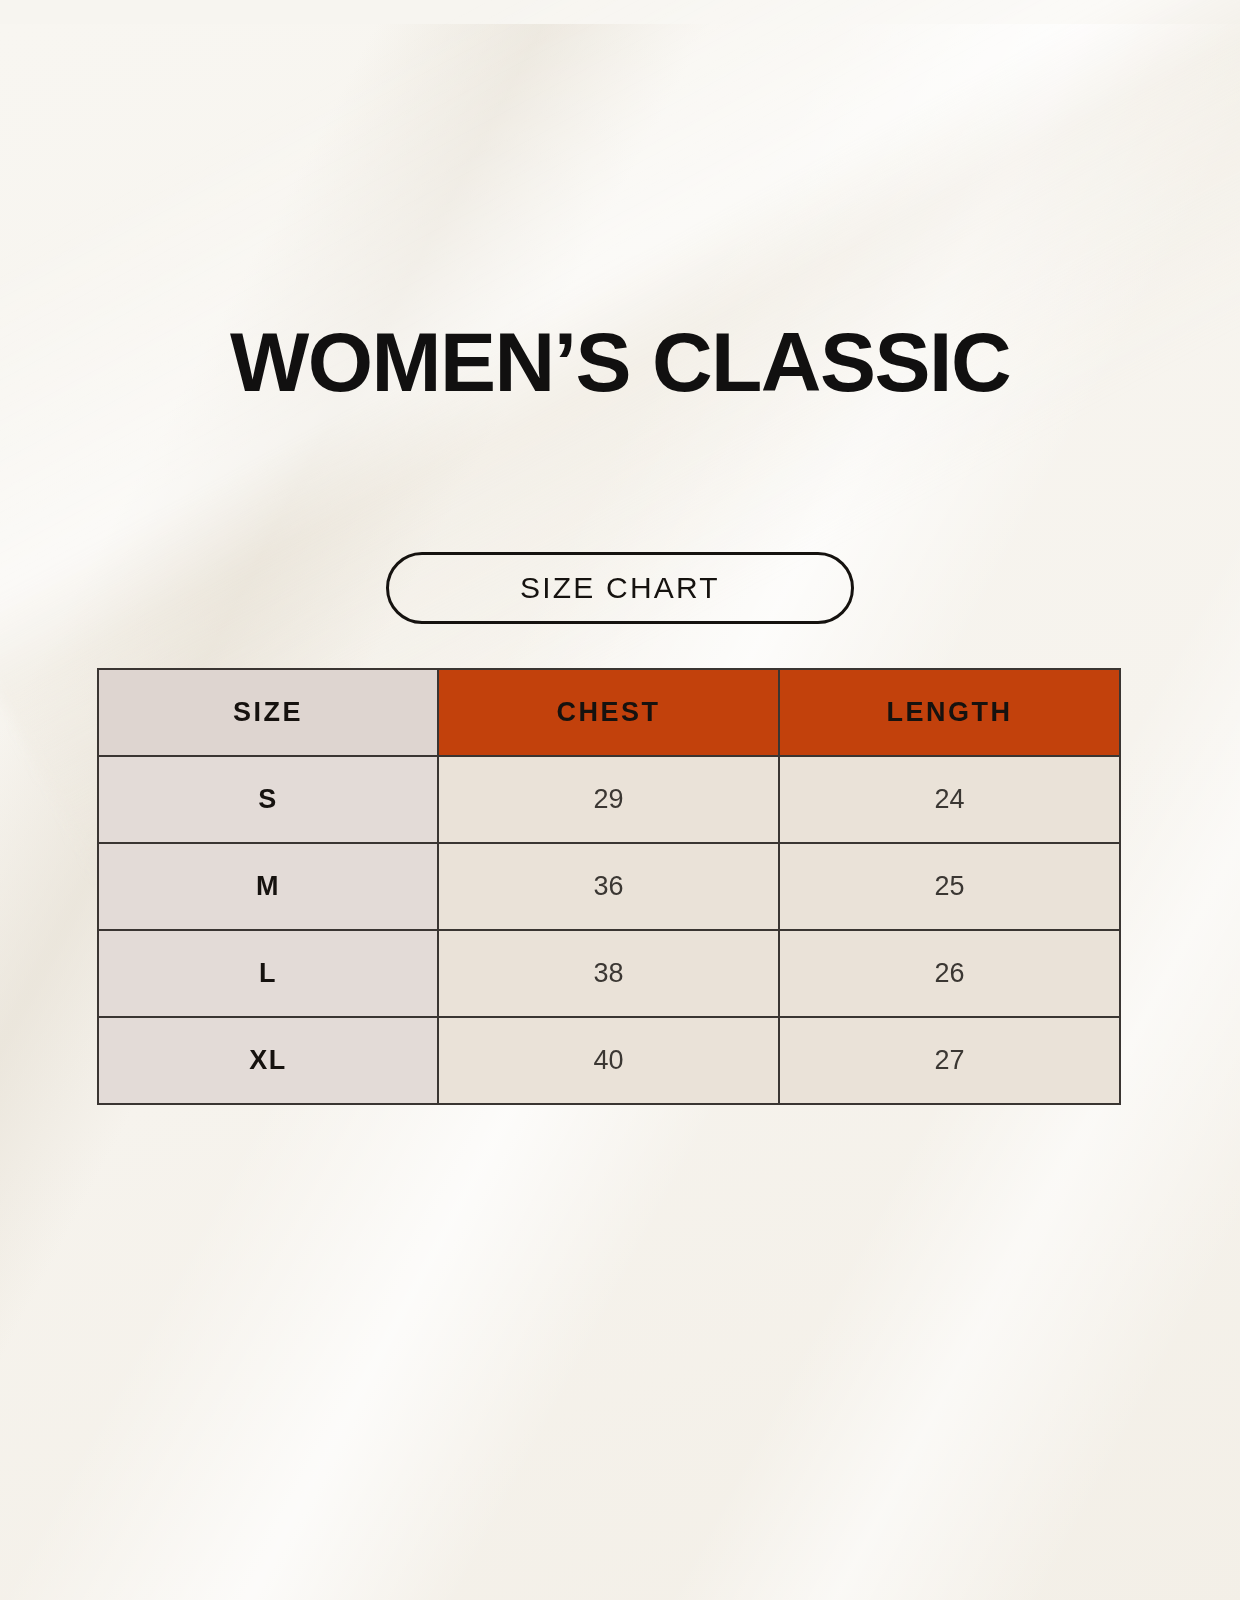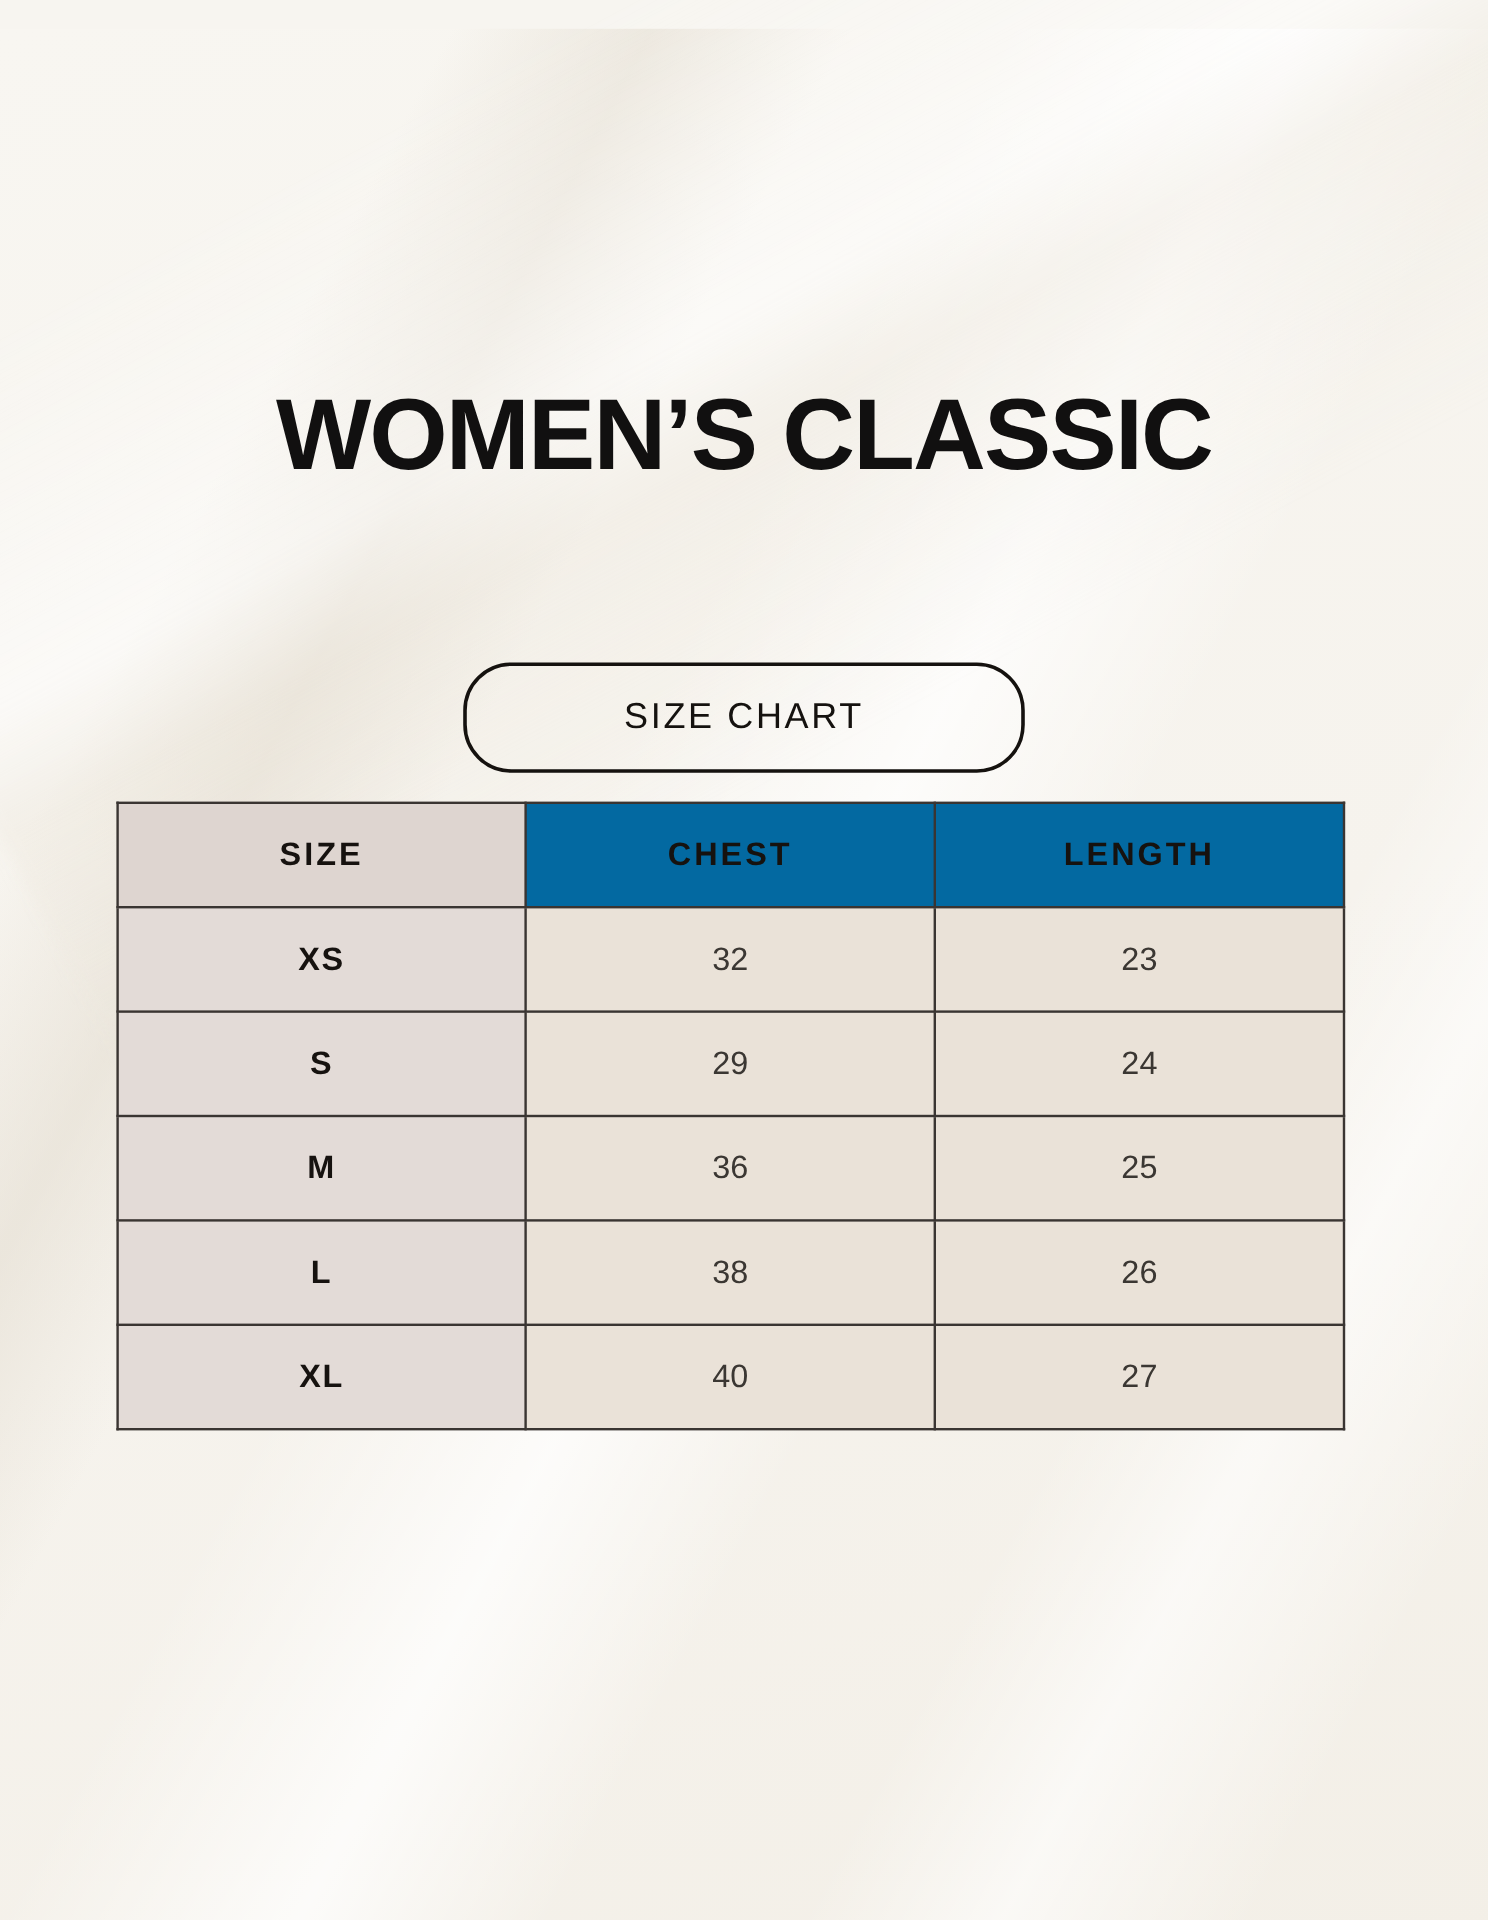--- a/index.html
+++ b/index.html
@@ -61,21 +61,21 @@
     padding: 0 100px;
   }
   .title .line2 { display: block; }
 
   .pill {
     position: absolute;
     left: 50%;
     transform: translateX(-50%);
     top: 528px;
     width: 468px;
-    height: 92px;
+    height: 72px;
     border: 3px solid #15120f;
     border-radius: 40px;
     display: flex;
     align-items: center;
     justify-content: center;
     background: transparent;
     box-sizing: border-box;
   }
   .pill-label {
     font-size: 30px;
@@ -108,21 +108,21 @@
   col.c-length { width: 341px; }
 
   th.head-size {
     background: #ded5d0;
     font-size: 27px;
     font-weight: 700;
     letter-spacing: 2.5px;
     color: #16120f;
   }
   th.head-measure {
-    background: #0369a1;
+    background: #c2410c;
     font-size: 27px;
     font-weight: 700;
     letter-spacing: 2.5px;
     color: #16120f;
   }
   td.cell-size {
     background: #e3dbd7;
     font-size: 27px;
     font-weight: 700;
     letter-spacing: 1.4px;
@@ -169,25 +169,20 @@
       </colgroup>
       <thead>
         <tr>
           <th class="head-size">SIZE</th>
           <th class="head-measure">CHEST</th>
           <th class="head-measure">LENGTH</th>
         </tr>
       </thead>
       <tbody>
         <tr>
-          <td class="cell-size">XS</td>
-          <td class="cell-val">32</td>
-          <td class="cell-val">23</td>
-        </tr>
-        <tr>
           <td class="cell-size">S</td>
           <td class="cell-val">29</td>
           <td class="cell-val">24</td>
         </tr>
         <tr>
           <td class="cell-size">M</td>
           <td class="cell-val">36</td>
           <td class="cell-val">25</td>
         </tr>
         <tr>

